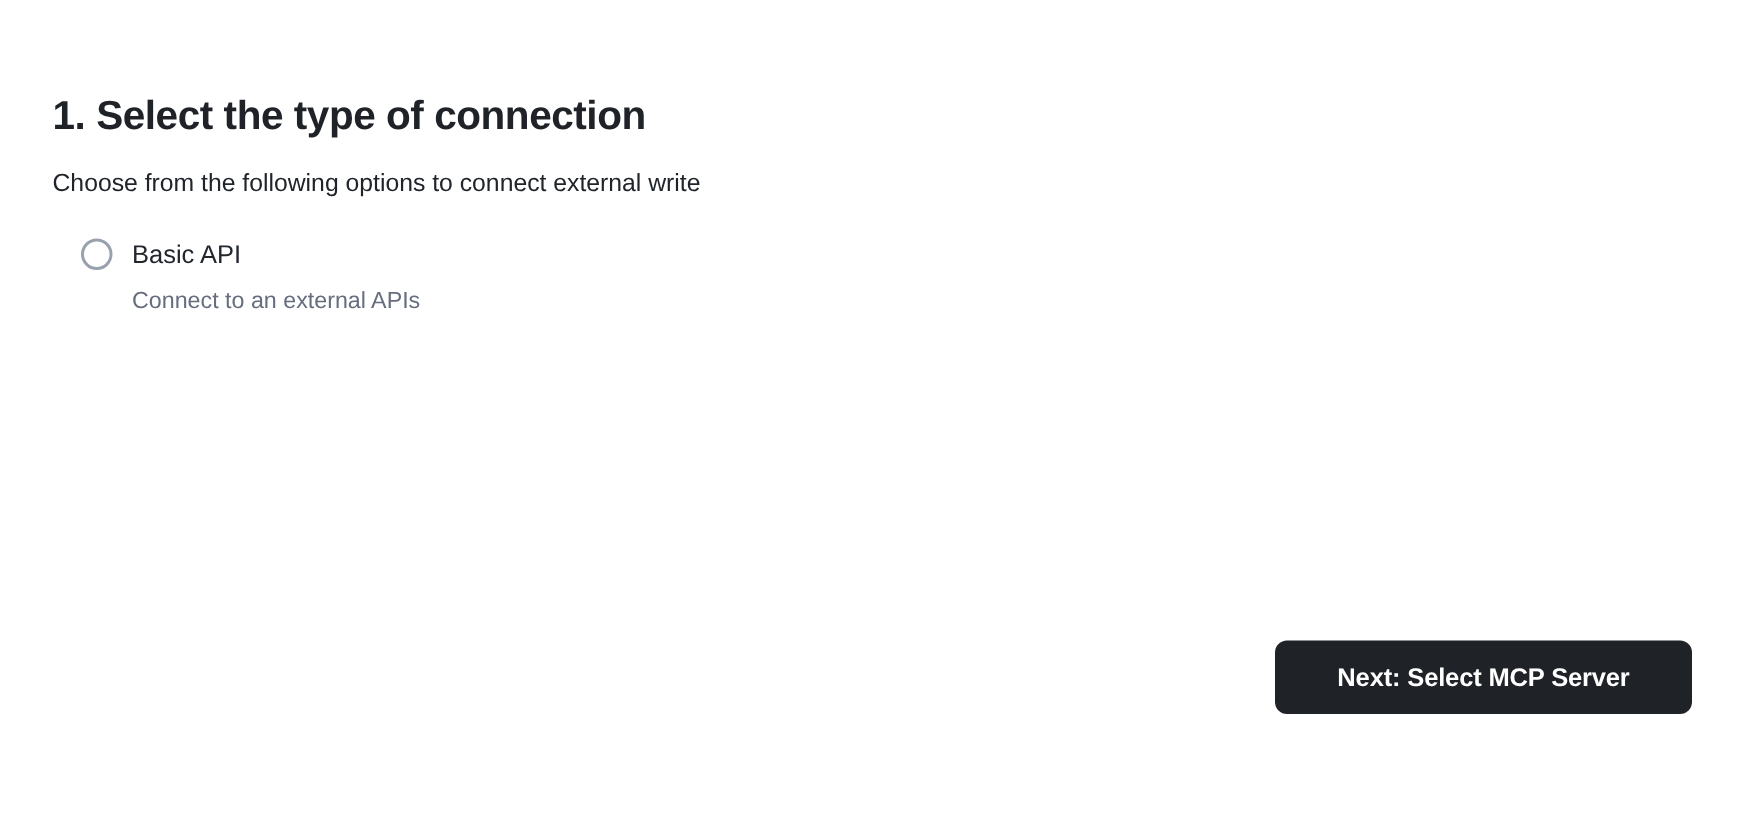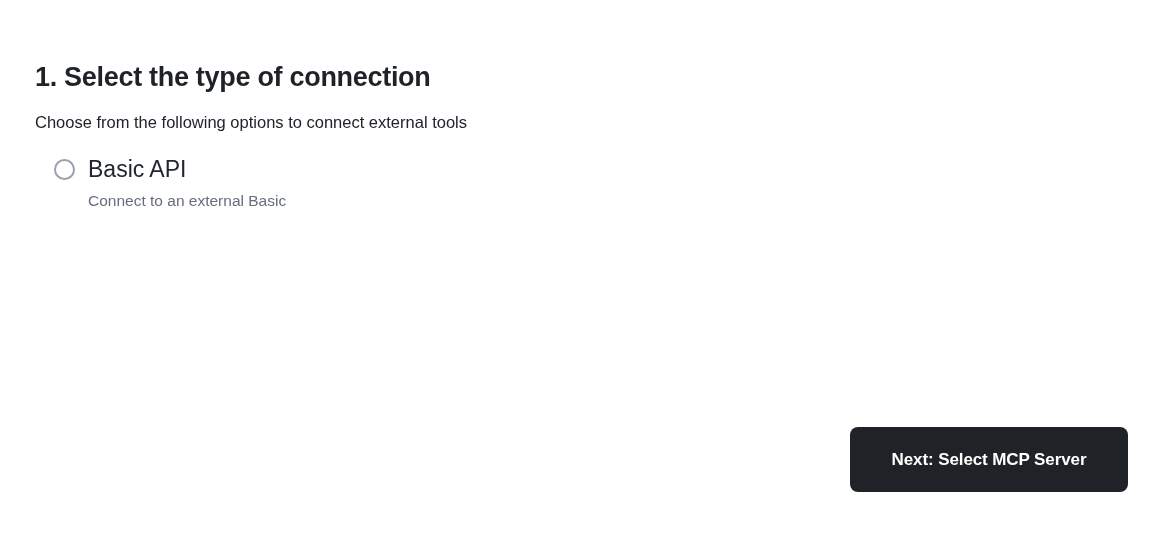--- a/index.html
+++ b/index.html
@@ -86,21 +86,21 @@
     margin-left: -4.75px;
     margin-top: -4.75px;
     border-radius: 50%;
     background: #14181d;
   }
 
   .option-label {
     position: absolute;
     left: 53px;
     top: 10px;
-    font-size: 23px;
+    font-size: 17px;
     color: #22262d;
     line-height: 23px;
     white-space: nowrap;
     cursor: pointer;
   }
 
   .option-desc {
     position: absolute;
     left: 53px;
     top: 42px;
@@ -108,21 +108,21 @@
     color: #666d7e;
     line-height: 21px;
     white-space: nowrap;
   }
 
   .next-button {
     position: absolute;
     left: 850px;
     top: 427px;
     width: 278px;
-    height: 65px;
+    height: 49px;
     background: #1f2227;
     color: #ffffff;
     border: none;
     border-radius: 8px;
     font-family: "Liberation Sans", sans-serif;
     font-size: 17px;
     font-weight: bold;
     letter-spacing: -0.1px;
     cursor: pointer;
     display: flex;
@@ -131,28 +131,28 @@
     padding: 0;
   }
 </style>
 </head>
 <body>
 
 <div class="page">
 
   <h1 class="step-heading">1. Select the type of connection</h1>
 
-  <p class="step-subtitle">Choose from the following options to connect external tools</p>
+  <p class="step-subtitle">Choose from the following options to connect external write</p>
 
   <div class="options">
 
     <div class="option-row">
       <span class="radio off"></span>
       <span class="option-label">Basic API</span>
-      <span class="option-desc">Connect to an external Basic</span>
+      <span class="option-desc">Connect to an external APIs</span>
     </div>
 
 
 
   </div>
 
   <button class="next-button">Next: Select MCP Server</button>
 
 </div>
 

